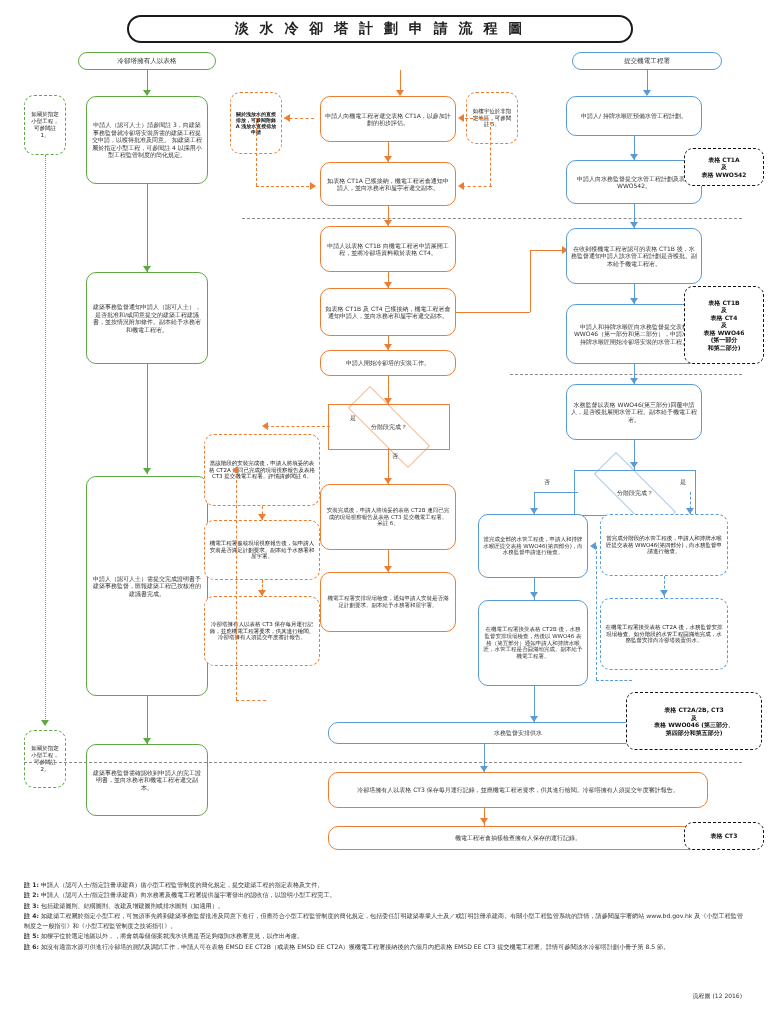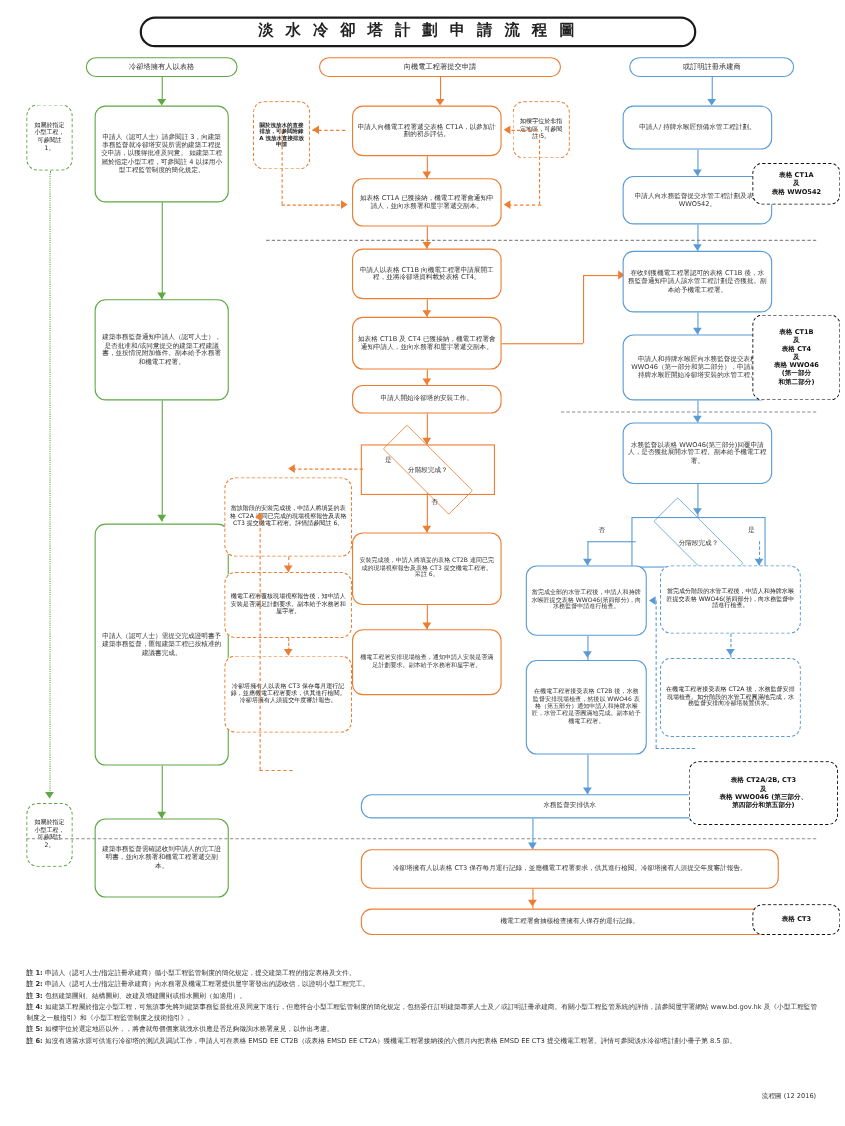--- a/index.html
+++ b/index.html
@@ -101,22 +101,21 @@
   .footer{position:absolute;right:26px;top:992px;font-size:6px;color:#333;}
 </style>
 </head>
 <body>
 
 <div id="canvas">
 
   <div class="node title" style="left:127px;top:15px;width:506px;height:28px;">淡 水 冷 卻 塔 計 劃 申 請 流 程 圖</div>
 
   <div class="node green hdr" style="left:78px;top:52px;width:138px;height:18px;">冷卻塔擁有人以表格</div>
-  <div class="node orange hdr" style="left:290px;top:52px;width:220px;height:18px;">向機電工程署提交申請</div>
-  <div class="node blue hdr" style="left:572px;top:52px;width:150px;height:18px;">或訂明註冊承建商</div>
+  <div class="node blue hdr" style="left:572px;top:52px;width:150px;height:18px;">提交機電工程署</div>
 
   <div class="ln v-g" style="left:147px;top:70px;height:24px;"></div>
   <div class="ln v-o" style="left:400px;top:70px;height:24px;"></div>
   <div class="ln v-b" style="left:647px;top:70px;height:24px;"></div>
   <div class="arw down g" style="left:143px;top:90px;"></div>
   <div class="arw down o" style="left:396px;top:90px;"></div>
   <div class="arw down b" style="left:643px;top:90px;"></div>
 
   <div class="node green-dash n55" style="left:24px;top:95px;width:42px;height:60px;">如屬於指定小型工程，可參閱註 1。</div>
 

